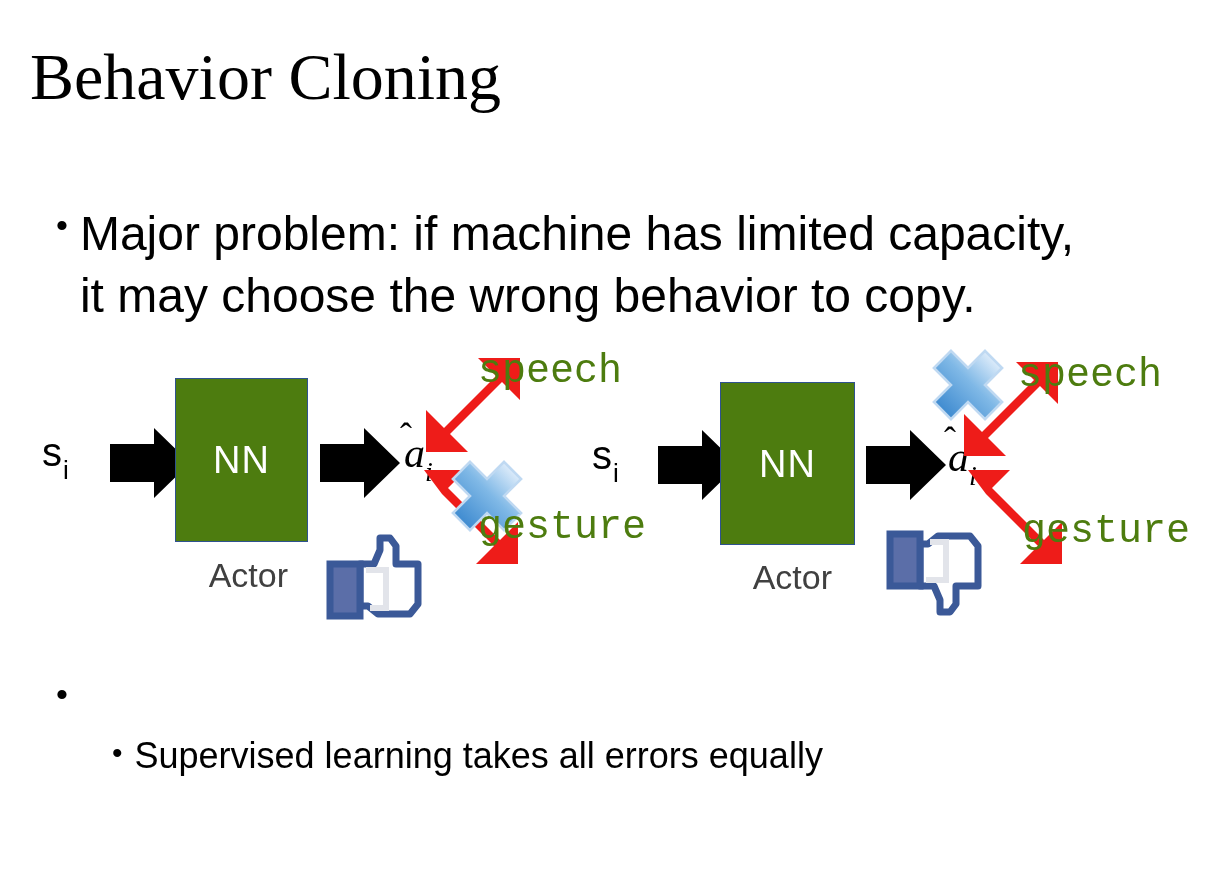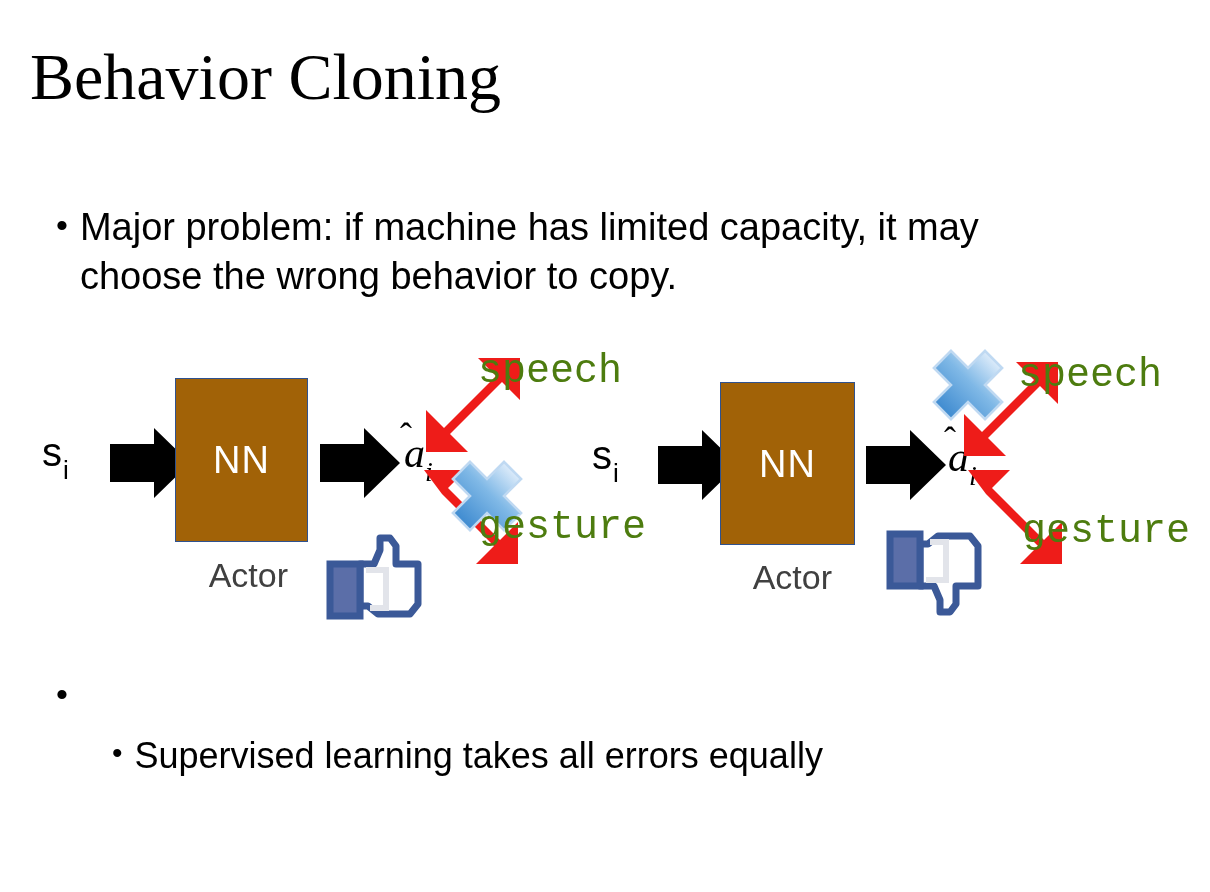--- a/index.html
+++ b/index.html
@@ -39,21 +39,21 @@
     display: flex;
     align-items: flex-start;
   }
   .bullet-dot {
     flex: 0 0 auto;
     font-size: 34px;
     line-height: 1.30;
     margin-right: 12px;
   }
   .bullet-text {
-    font-size: 38px;
+    font-size: 48px;
     line-height: 1.30;
   }
   #bullet-top {
     left: 56px;
     top: 203px;
     width: 1050px;
   }
   #bullet-bottom-1 {
     left: 56px;
     top: 672px;
@@ -86,21 +86,21 @@
   .state-label .sub {
     font-size: 26px;
     vertical-align: sub;
     position: relative;
     top: 4px;
     left: 1px;
   }
 
   .nn-box {
     position: absolute;
-    background: #a16207;
+    background: #4d7c0f;
     border: 1px solid #2F528F;
     box-sizing: border-box;
     display: flex;
     align-items: center;
     justify-content: center;
   }
   .nn-box-label {
     color: #ffffff;
     font-size: 38px;
     line-height: 1;

